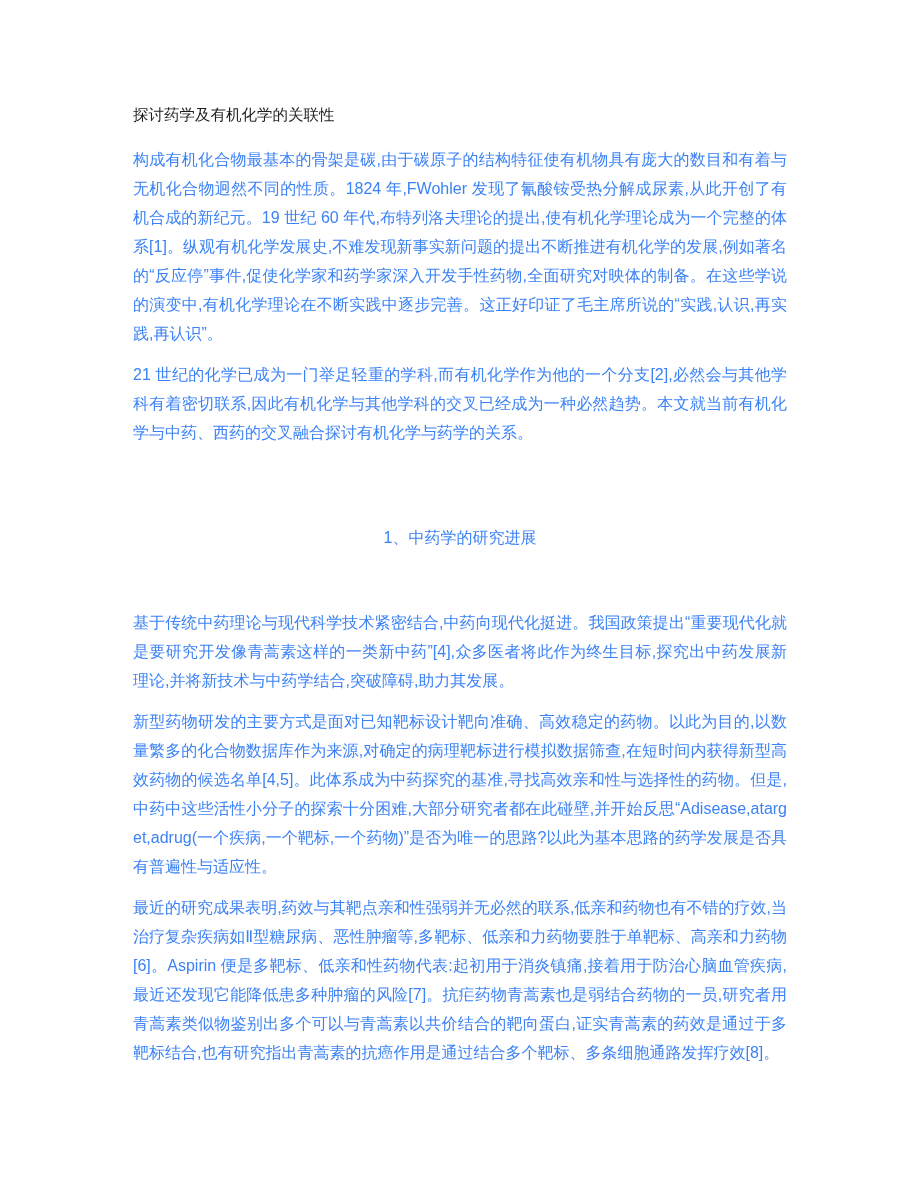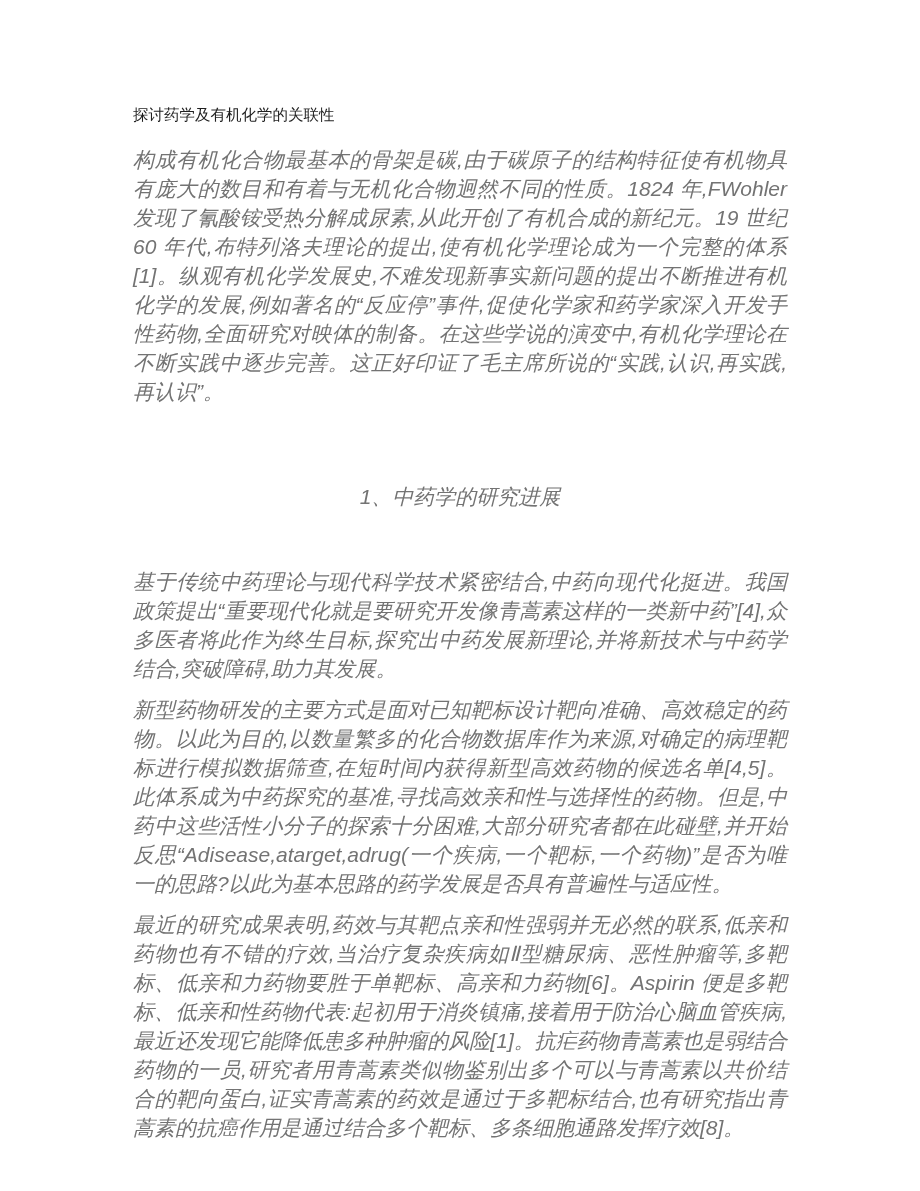--- a/index.html
+++ b/index.html
@@ -21,44 +21,44 @@
     padding: 100px 133px 0 133px;
   }
   .doc-title {
     font-size: 15.5px;
     font-weight: 400;
     color: #1f1f1f;
     line-height: 29px;
     margin: 0 0 16px 0;
   }
   .para {
-    font-size: 21px;
-    color: #737373;
+    font-size: 16px;
+    color: #3b82f6;
     line-height: 29px;
     text-align: justify;
     margin: 0 0 12px 0;
     word-break: break-all;
-    font-style: italic;
   }
   .para.heading {
     margin-top: 76px;
     margin-bottom: 56px;
     text-align: center;
   }
   .para.subheading {
     margin-top: 10px;
     margin-bottom: 12px;
     text-align: left;
   }
 </style>
 </head>
 <body>
 
 <div class="page">
   <h1 class="doc-title">探讨药学及有机化学的关联性</h1>
   <div id="paragraphs">
       <p class="para body">构成有机化合物最基本的骨架是碳,由于碳原子的结构特征使有机物具有庞大的数目和有着与无机化合物迥然不同的性质。1824 年,FWohler 发现了氰酸铵受热分解成尿素,从此开创了有机合成的新纪元。19 世纪 60 年代,布特列洛夫理论的提出,使有机化学理论成为一个完整的体系[1]。纵观有机化学发展史,不难发现新事实新问题的提出不断推进有机化学的发展,例如著名的“反应停”事件,促使化学家和药学家深入开发手性药物,全面研究对映体的制备。在这些学说的演变中,有机化学理论在不断实践中逐步完善。这正好印证了毛主席所说的“实践,认识,再实践,再认识”。</p>
+      <p class="para body">21 世纪的化学已成为一门举足轻重的学科,而有机化学作为他的一个分支[2],必然会与其他学科有着密切联系,因此有机化学与其他学科的交叉已经成为一种必然趋势。本文就当前有机化学与中药、西药的交叉融合探讨有机化学与药学的关系。</p>
       <p class="para heading">1、中药学的研究进展</p>
       <p class="para body">基于传统中药理论与现代科学技术紧密结合,中药向现代化挺进。我国政策提出“重要现代化就是要研究开发像青蒿素这样的一类新中药”[4],众多医者将此作为终生目标,探究出中药发展新理论,并将新技术与中药学结合,突破障碍,助力其发展。</p>
       <p class="para body">新型药物研发的主要方式是面对已知靶标设计靶向准确、高效稳定的药物。以此为目的,以数量繁多的化合物数据库作为来源,对确定的病理靶标进行模拟数据筛查,在短时间内获得新型高效药物的候选名单[4,5]。此体系成为中药探究的基准,寻找高效亲和性与选择性的药物。但是,中药中这些活性小分子的探索十分困难,大部分研究者都在此碰壁,并开始反思“Adisease,atarget,adrug(一个疾病,一个靶标,一个药物)”是否为唯一的思路?以此为基本思路的药学发展是否具有普遍性与适应性。</p>
-      <p class="para body">最近的研究成果表明,药效与其靶点亲和性强弱并无必然的联系,低亲和药物也有不错的疗效,当治疗复杂疾病如Ⅱ型糖尿病、恶性肿瘤等,多靶标、低亲和力药物要胜于单靶标、高亲和力药物[6]。Aspirin 便是多靶标、低亲和性药物代表:起初用于消炎镇痛,接着用于防治心脑血管疾病,最近还发现它能降低患多种肿瘤的风险[1]。抗疟药物青蒿素也是弱结合药物的一员,研究者用青蒿素类似物鉴别出多个可以与青蒿素以共价结合的靶向蛋白,证实青蒿素的药效是通过于多靶标结合,也有研究指出青蒿素的抗癌作用是通过结合多个靶标、多条细胞通路发挥疗效[8]。</p>
+      <p class="para body">最近的研究成果表明,药效与其靶点亲和性强弱并无必然的联系,低亲和药物也有不错的疗效,当治疗复杂疾病如Ⅱ型糖尿病、恶性肿瘤等,多靶标、低亲和力药物要胜于单靶标、高亲和力药物[6]。Aspirin 便是多靶标、低亲和性药物代表:起初用于消炎镇痛,接着用于防治心脑血管疾病,最近还发现它能降低患多种肿瘤的风险[7]。抗疟药物青蒿素也是弱结合药物的一员,研究者用青蒿素类似物鉴别出多个可以与青蒿素以共价结合的靶向蛋白,证实青蒿素的药效是通过于多靶标结合,也有研究指出青蒿素的抗癌作用是通过结合多个靶标、多条细胞通路发挥疗效[8]。</p>
     </div>
 </div>
 
 </body></html>

